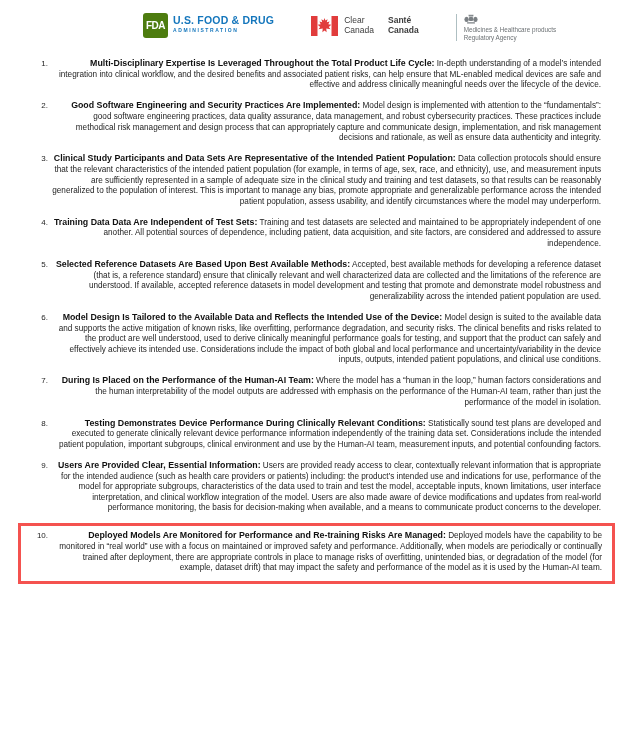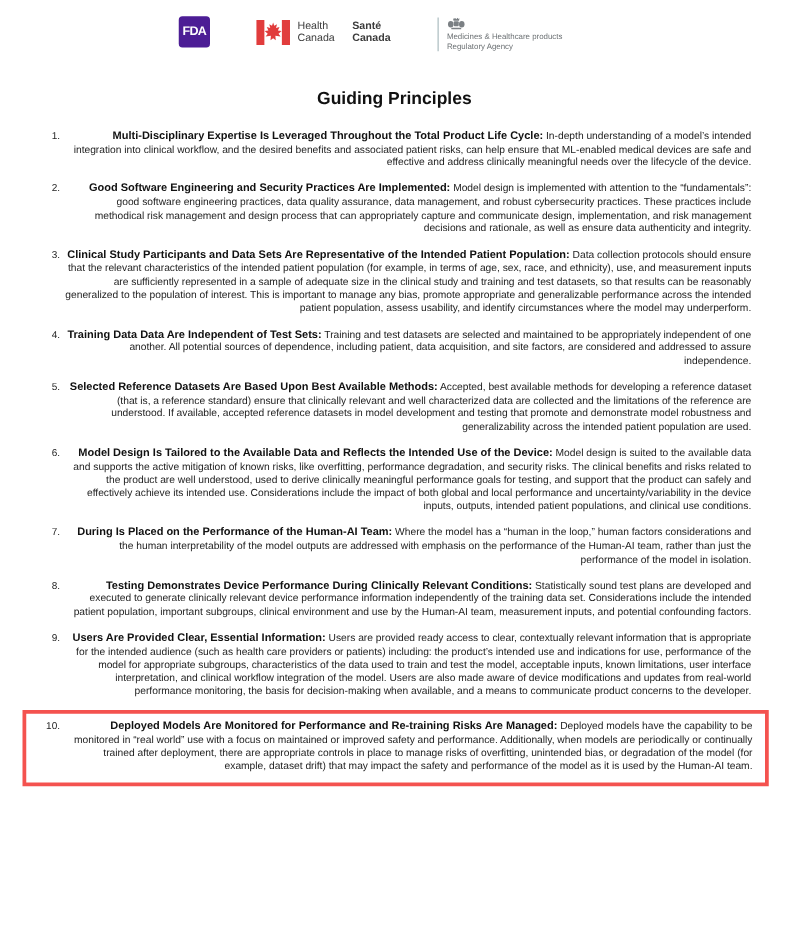--- a/index.html
+++ b/index.html
@@ -13,21 +13,21 @@
   
   .logos{
     display:flex;align-items:flex-start;
     padding-top:13px;margin-left:143px;gap:37px;
   }
   .logo{display:flex;align-items:flex-start;}
 
   
   .fda{gap:5px;}
   .fda-box{
-    width:25px;height:25px;border-radius:3px;background:#4c1d95;
+    width:25px;height:25px;border-radius:3px;background:#4d7c0f;
     color:#fff;font-weight:bold;font-size:10px;letter-spacing:-0.5px;
     display:flex;align-items:center;justify-content:center;
   }
   .fda-words{padding-top:2px;}
   .fda-line1{color:#1476bc;font-weight:bold;font-size:10.5px;letter-spacing:0.2px;line-height:11px;}
   .fda-line2{color:#1476bc;font-weight:bold;font-size:5px;letter-spacing:1.6px;line-height:8px;}
 
   
   .hc{gap:6px;}
   .hc-flag{margin-top:3px;}
@@ -69,30 +69,34 @@
 </style>
 </head>
 <body>
 
 <div class="page">
 
   <header class="logos">
 
     <div class="logo fda">
       <div class="fda-box">FDA</div>
+      <div class="fda-words">
+        <div class="fda-line1">U.S. FOOD &amp; DRUG</div>
+        <div class="fda-line2">ADMINISTRATION</div>
+      </div>
     </div>
 
     <div class="logo hc">
       <svg class="hc-flag" width="27" height="20" viewBox="0 0 27 20">
         <rect x="0" y="0" width="6.5" height="20" fill="#e13c3c"></rect>
         <rect x="20.5" y="0" width="6.5" height="20" fill="#e13c3c"></rect>
         <path fill="#e13c3c" d="M13.5 2 L14.4 4.6 L16.6 3.3 L15.8 6.3 L18.6 5.5 L17.3 8.3 L20.3 8.8 L17.8 10.9 L19.5 13.2 L15.3 12.5 L15.6 16.2 L13.5 14.5 L11.4 16.2 L11.7 12.5 L7.5 13.2 L9.2 10.9 L6.7 8.8 L9.7 8.3 L8.4 5.5 L11.2 6.3 L10.4 3.3 L12.6 4.6 Z"></path>
       </svg>
       <div class="hc-col">
-        <div>Health</div>
+        <div>Clear</div>
         <div>Canada</div>
       </div>
       <div class="hc-col">
         <div>Santé</div>
         <div>Canada</div>
       </div>
     </div>
 
     <div class="logo mhra-block">
       <svg class="mhra-crest" width="14" height="10" viewBox="0 0 14 10">
@@ -103,21 +107,20 @@
           <ellipse cx="11.4" cy="5.4" rx="2.2" ry="2.6"></ellipse>
           <rect x="3" y="8.2" width="8" height="1.2" rx="0.5"></rect>
         </g>
       </svg>
       <div class="mhra-line">Medicines &amp; Healthcare products</div>
       <div class="mhra-line">Regulatory Agency</div>
     </div>
 
   </header>
 
-  <h1 class="doc-title">Guiding Principles</h1>
 
   <main class="list">
 
     <div class="item">
       <span class="num">1.</span>
       <div class="ptext"><span class="lead">Multi-Disciplinary Expertise Is Leveraged Throughout the Total Product Life Cycle:</span> <span class="pbody">In-depth understanding of a model’s intended integration into clinical workflow, and the desired benefits and associated patient risks, can help ensure that ML-enabled medical devices are safe and effective and address clinically meaningful needs over the lifecycle of the device.</span></div>
     </div>
 
     <div class="item">
       <span class="num">2.</span>

